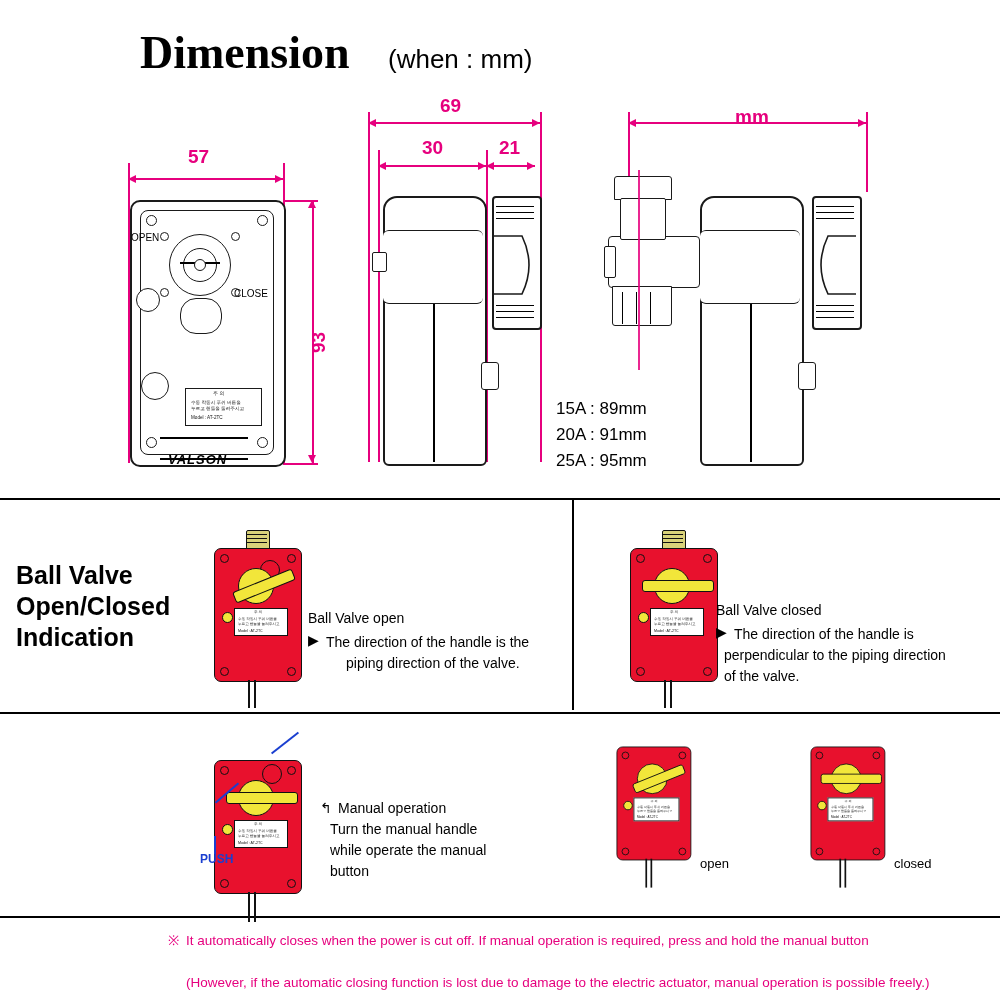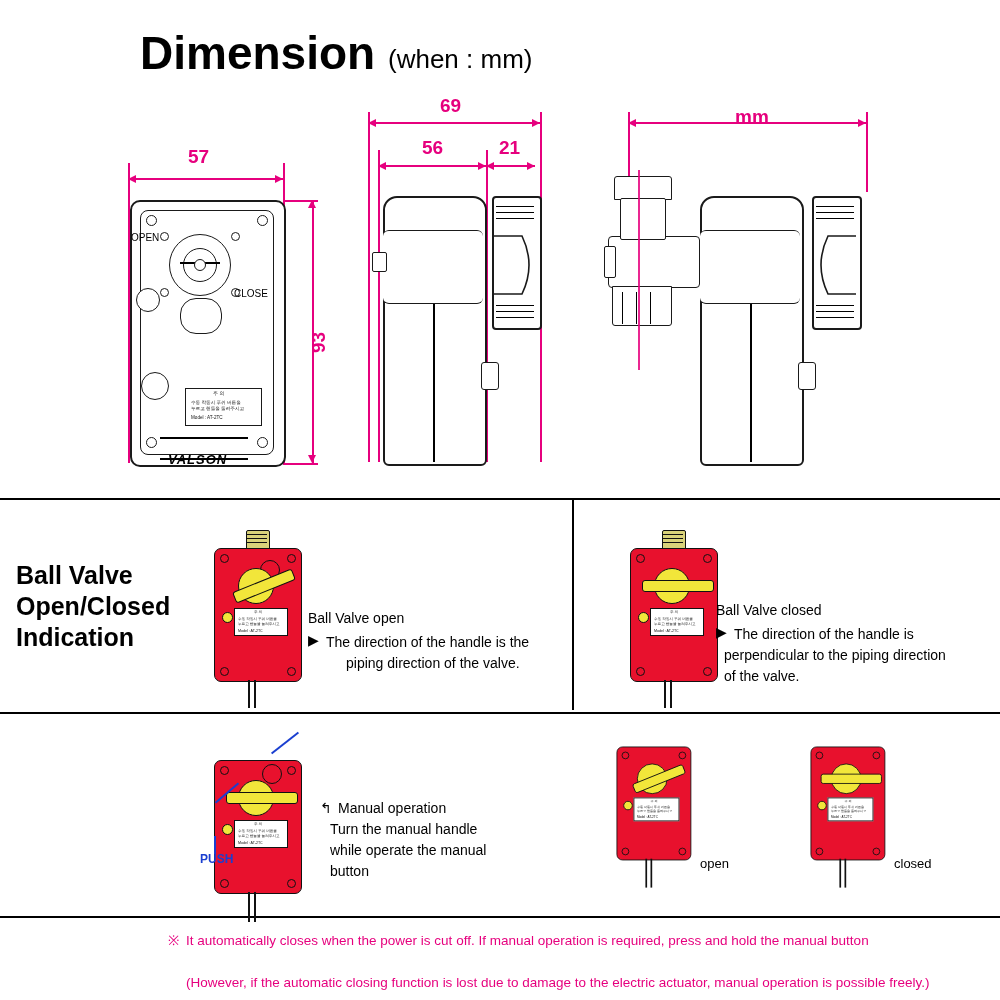--- a/index.html
+++ b/index.html
@@ -7,21 +7,21 @@
     width:1000px;height:1000px;
     background:#ffffff;
     font-family:"Liberation Sans", sans-serif;
     color:#000;
     position:relative;
     overflow:hidden;
   }
   .page{position:absolute;inset:0;}
 
   
-  .title{position:absolute;left:140px;top:26px;font-size:46px;font-weight:bold;letter-spacing:0px;}
+  .title{position:absolute;left:140px;top:26px;font-size:46px;font-weight:bold;letter-spacing:0px;font-family:Liberation Serif, serif;}
   .title-unit{position:absolute;left:388px;top:44px;font-size:26px;}
 
   
   .dimtext{position:absolute;color:#e6007e;font-size:19px;font-weight:bold;font-family:"Liberation Sans",sans-serif;}
   .dimtext.vert{transform:rotate(-90deg);transform-origin:left top;}
   .magline{position:absolute;background:#e6007e;}
   .hline{height:1.5px;}
   .vline{width:1.5px;}
   .blackline{position:absolute;background:#000;}
 
@@ -141,21 +141,21 @@
   <div class="magline hline" style="left:368px;top:122px;width:172px;"></div>
   <div class="arrowL" style="left:368px;top:119px;"></div>
   <div class="arrowR" style="left:532px;top:119px;"></div>
   <div class="dimtext" style="left:440px;top:95px;">69</div>
 
   <div class="magline vline" style="left:378px;top:150px;height:312px;"></div>
   <div class="magline vline" style="left:486px;top:150px;height:312px;"></div>
   <div class="magline hline" style="left:378px;top:165px;width:108px;"></div>
   <div class="arrowL" style="left:378px;top:162px;"></div>
   <div class="arrowR" style="left:478px;top:162px;"></div>
-  <div class="dimtext" style="left:422px;top:137px;">56</div>
+  <div class="dimtext" style="left:422px;top:137px;">30</div>
 
   <div class="magline hline" style="left:486px;top:165px;width:49px;"></div>
   <div class="arrowL" style="left:486px;top:162px;"></div>
   <div class="arrowR" style="left:527px;top:162px;"></div>
   <div class="dimtext" style="left:499px;top:137px;">21</div>
 
   <div class="body-outline" style="left:383px;top:196px;width:100px;height:266px;border-radius:14px 14px 6px 6px;"></div>
   <div class="blackline" style="left:433px;top:300px;width:1.6px;height:162px;"></div>
   <div class="body-outline thin" style="left:383px;top:230px;width:100px;height:72px;border-radius:6px;border-left:none;border-right:none;"></div>
   <div class="body-outline thin" style="left:372px;top:252px;width:13px;height:18px;border-radius:2px;"></div>
@@ -198,20 +198,25 @@
   <div class="blackline" style="left:816px;top:206px;width:38px;height:1.4px;"></div>
   <div class="blackline" style="left:816px;top:212px;width:38px;height:1.4px;"></div>
   <div class="blackline" style="left:816px;top:218px;width:38px;height:1.4px;"></div>
   <div class="blackline" style="left:816px;top:305px;width:38px;height:1.4px;"></div>
   <div class="blackline" style="left:816px;top:311px;width:38px;height:1.4px;"></div>
   <div class="blackline" style="left:816px;top:317px;width:38px;height:1.4px;"></div>
   <svg style="position:absolute;left:812px;top:232px;width:46px;height:66px;">
     <path d="M44 4 L16 4 Q2 33 16 62 L44 62" fill="none" stroke="#1a1a1a" stroke-width="1.6"></path>
   </svg>
 
+  <div class="sizes" style="left:556px;top:396px;">
+    <div>15A : 89mm</div>
+    <div>20A : 91mm</div>
+    <div>25A : 95mm</div>
+  </div>
 
   <div class="rule" style="top:498px;"></div>
   <div class="rule" style="top:712px;"></div>
   <div class="rule" style="top:916px;"></div>
   <div class="vrule" style="left:572px;top:500px;height:210px;"></div>
 
   <div class="sec-head" style="left:16px;top:560px;white-space:pre-line;">Ball Valve
 Open/Closed
 Indication</div>
 

